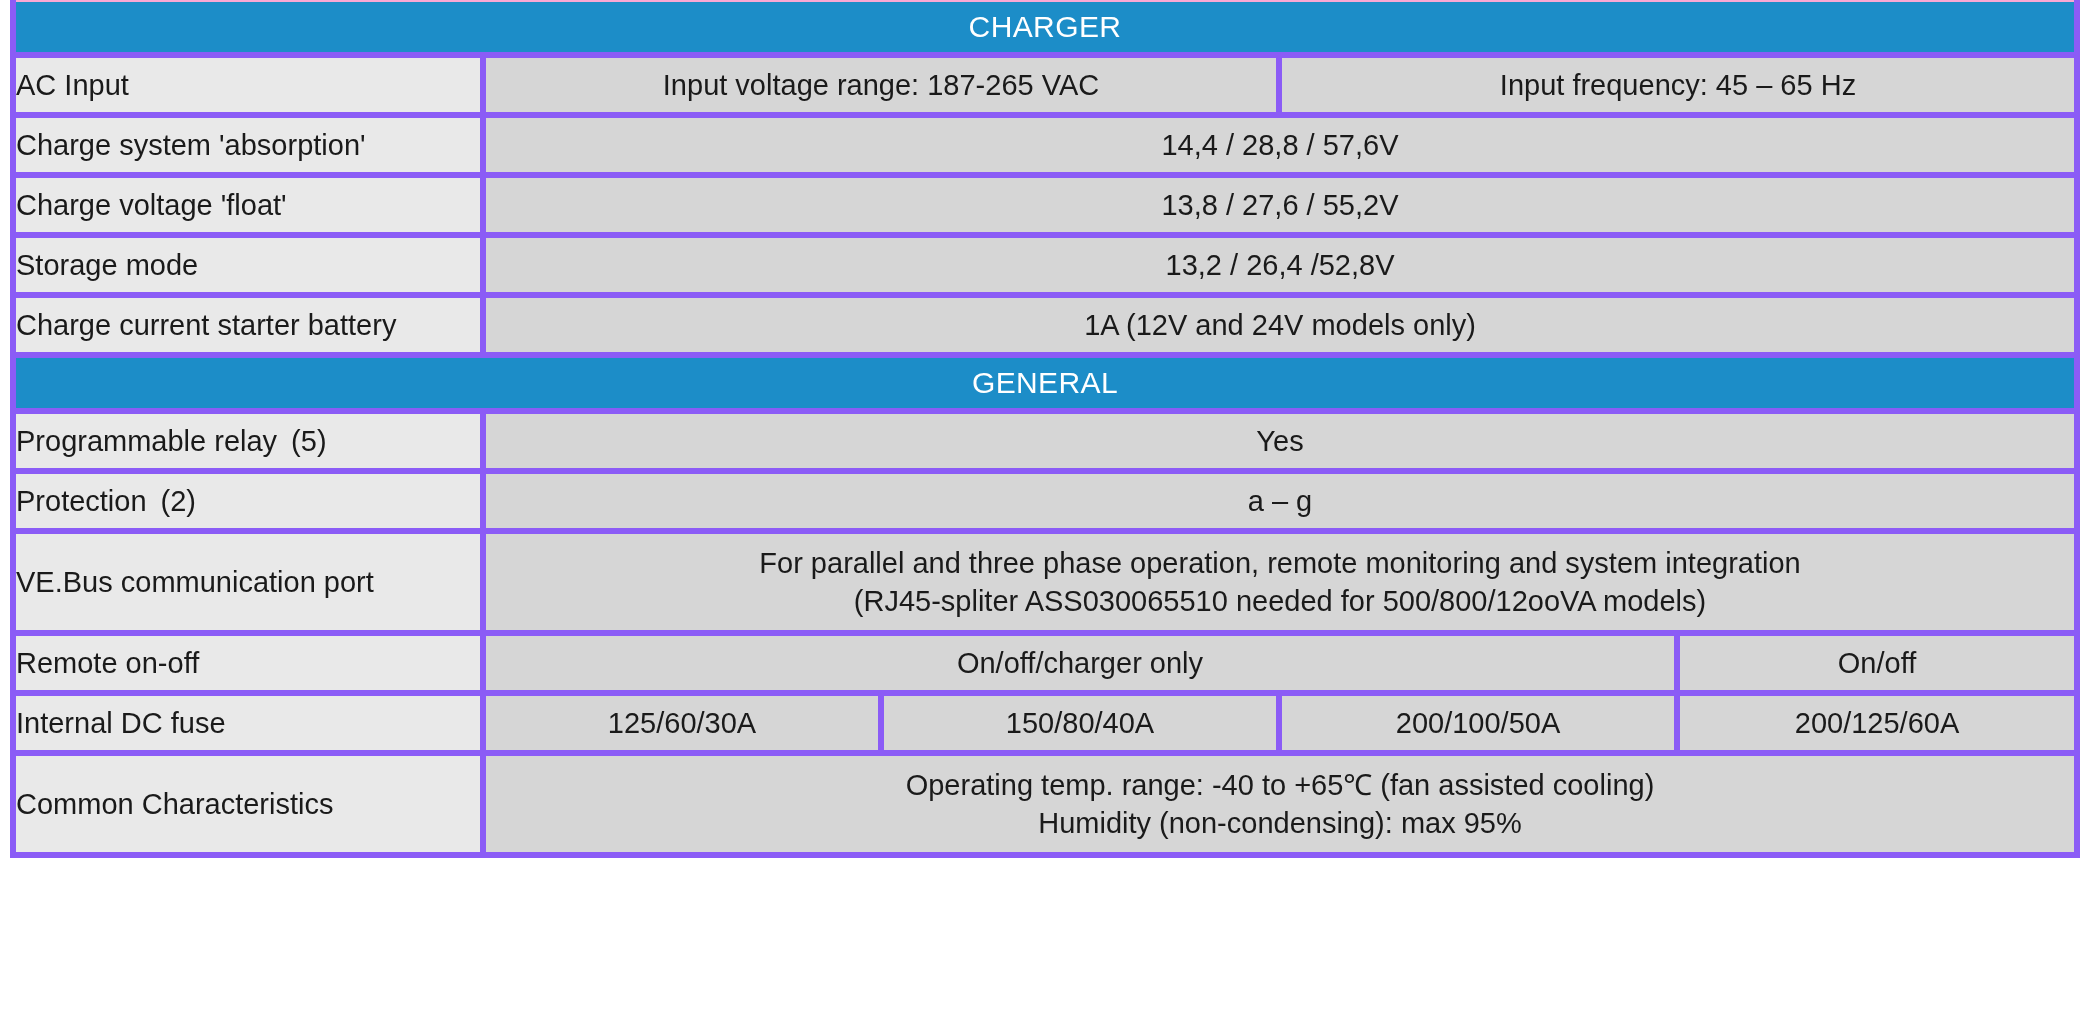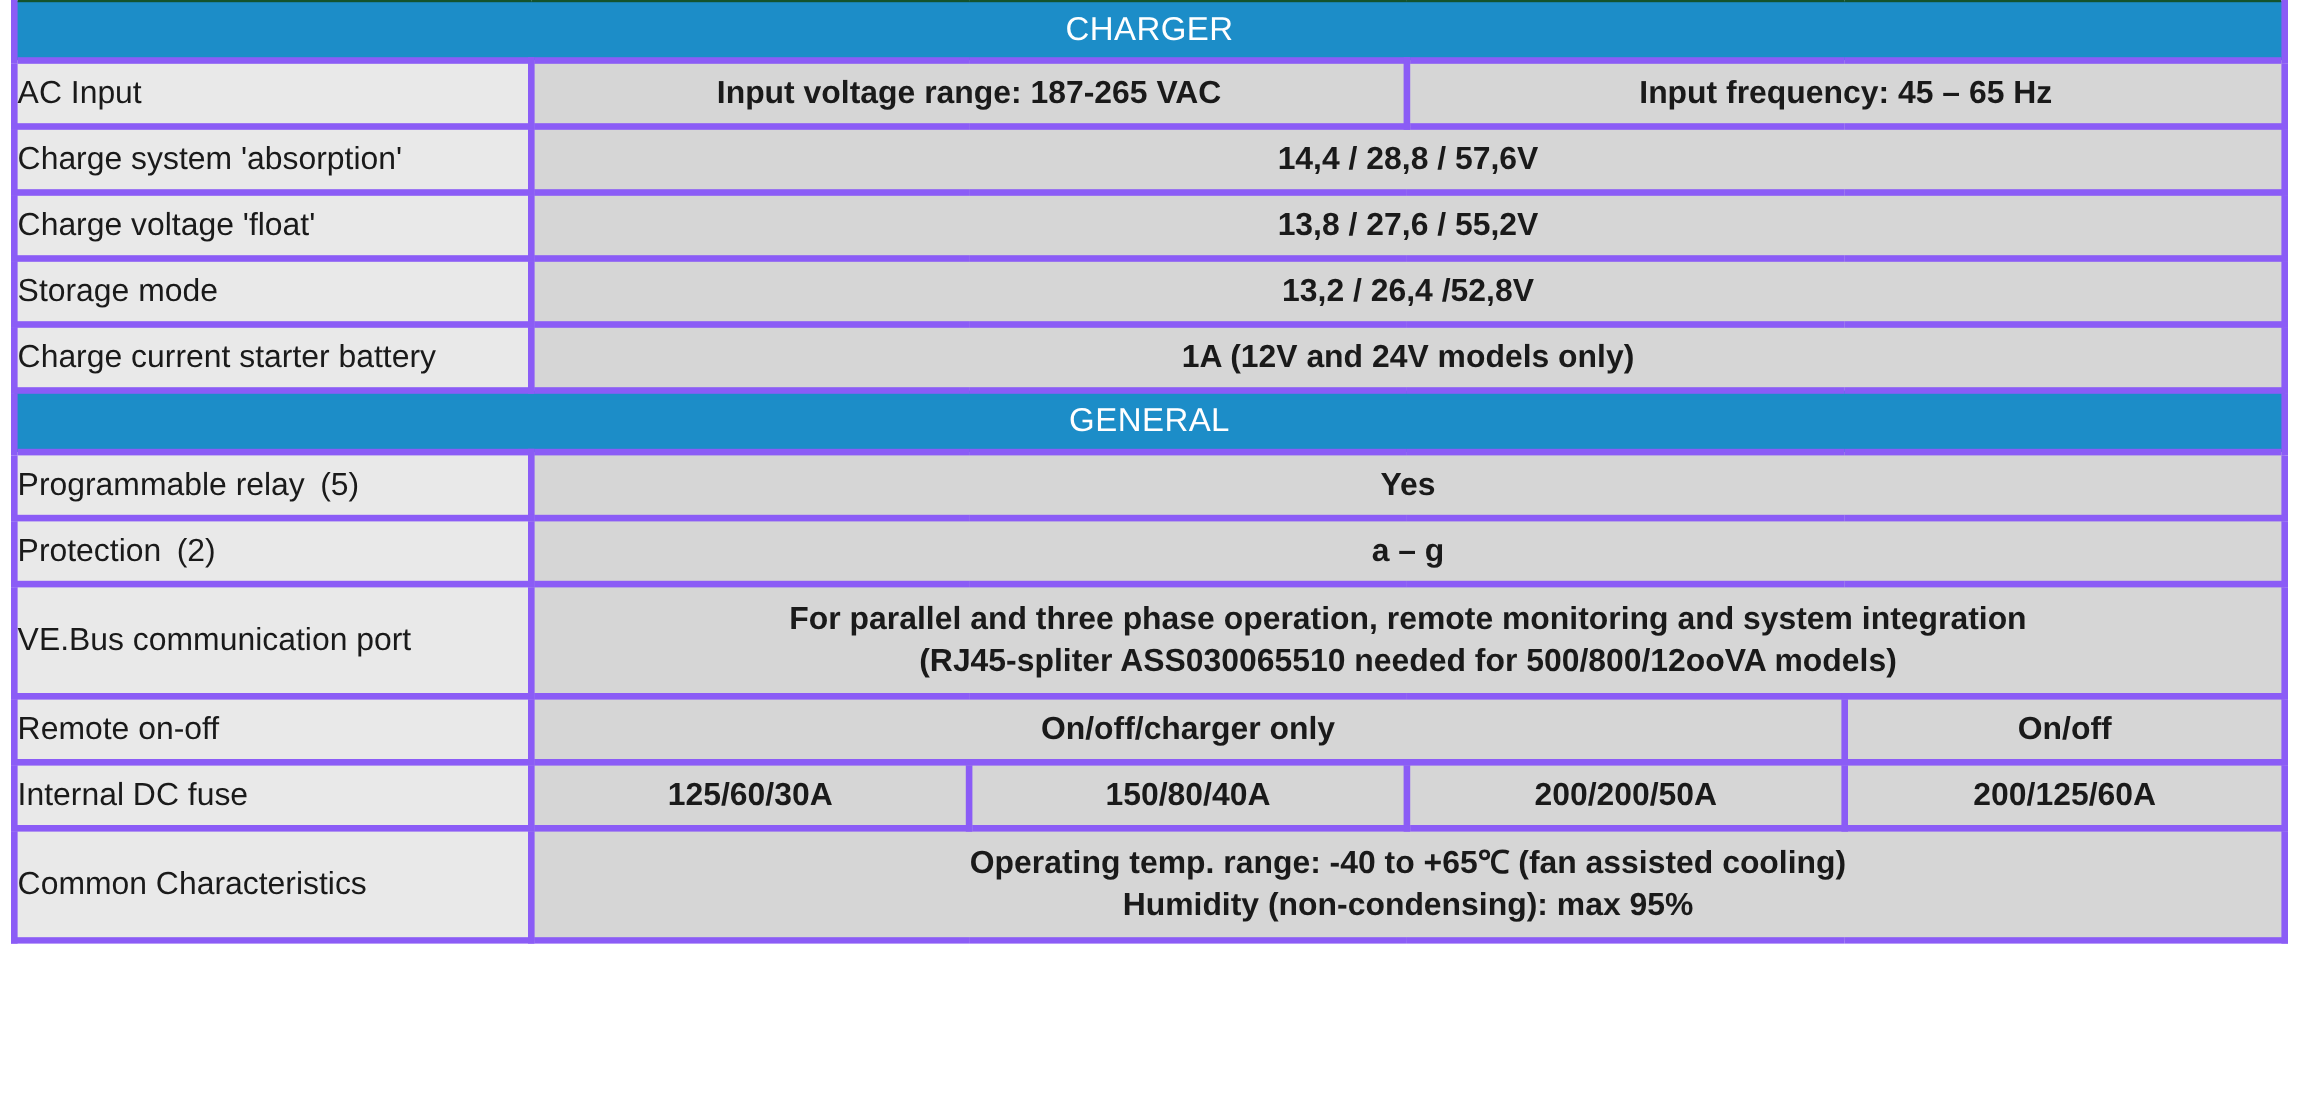--- a/index.html
+++ b/index.html
@@ -28,21 +28,21 @@
   }
   
   tr.section td {
     background: #1c8dc8;
     color: #ffffff;
     text-align: center;
     font-size: 30px;
     letter-spacing: 0.4px;
     height: 50px;
     vertical-align: middle;
-    border-top: 2px solid #14532d;
+    border-top: 2px solid #f9a8d4;
     border-bottom: 2px solid #ffffff;
   }
   
   td.label {
     background: #e9e9e9;
     text-align: left;
     padding: 10px 12px 10px 14px;
     vertical-align: middle;
     font-size: 29px;
     white-space: nowrap;
@@ -50,21 +50,20 @@
   td.val {
     background: #d6d6d6;
     text-align: center;
     vertical-align: middle;
     padding: 10px 8px;
     font-size: 29px;
     line-height: 1.32;
   }
   .twoline {
     display: block;
-    font-weight: bold;
   }
   .lbl-note {
     display: inline-block;
     padding-left: 14px;
   }
   tr.row-tall td { height: 54px; }
   tr.row-xtall td { height: 96px; }
 </style>
 </head>
 <body>
@@ -148,21 +147,21 @@
         </tr>
         <tr class="row-tall">
           <td class="label">Internal DC fuse</td>
           <td class="val" colspan="1">
             <span class="twoline">125/60/30A</span>
           </td>
           <td class="val" colspan="1">
             <span class="twoline">150/80/40A</span>
           </td>
           <td class="val" colspan="1">
-            <span class="twoline">200/200/50A</span>
+            <span class="twoline">200/100/50A</span>
           </td>
           <td class="val" colspan="1">
             <span class="twoline">200/125/60A</span>
           </td>
         </tr>
         <tr class="row-xtall">
           <td class="label">Common Characteristics</td>
           <td class="val" colspan="4">
             <span class="twoline">Operating temp. range: -40 to +65℃ (fan assisted cooling)</span>
             <span class="twoline">Humidity (non-condensing): max 95%</span>

